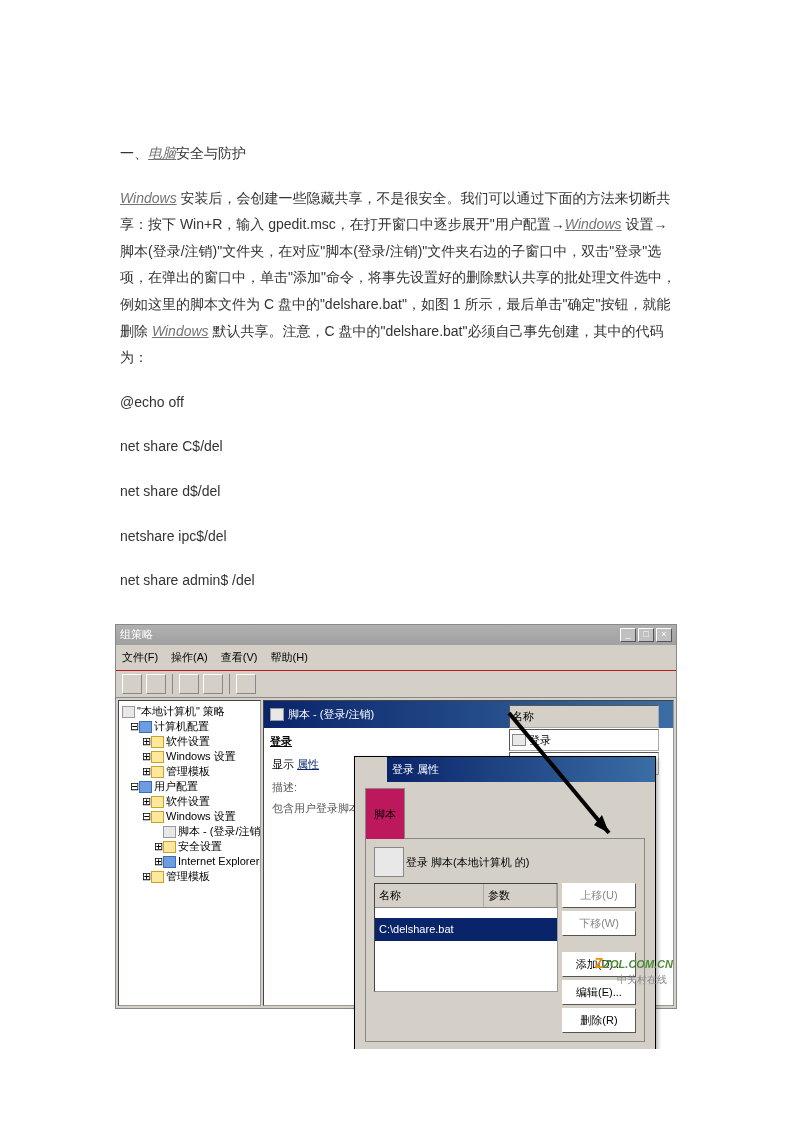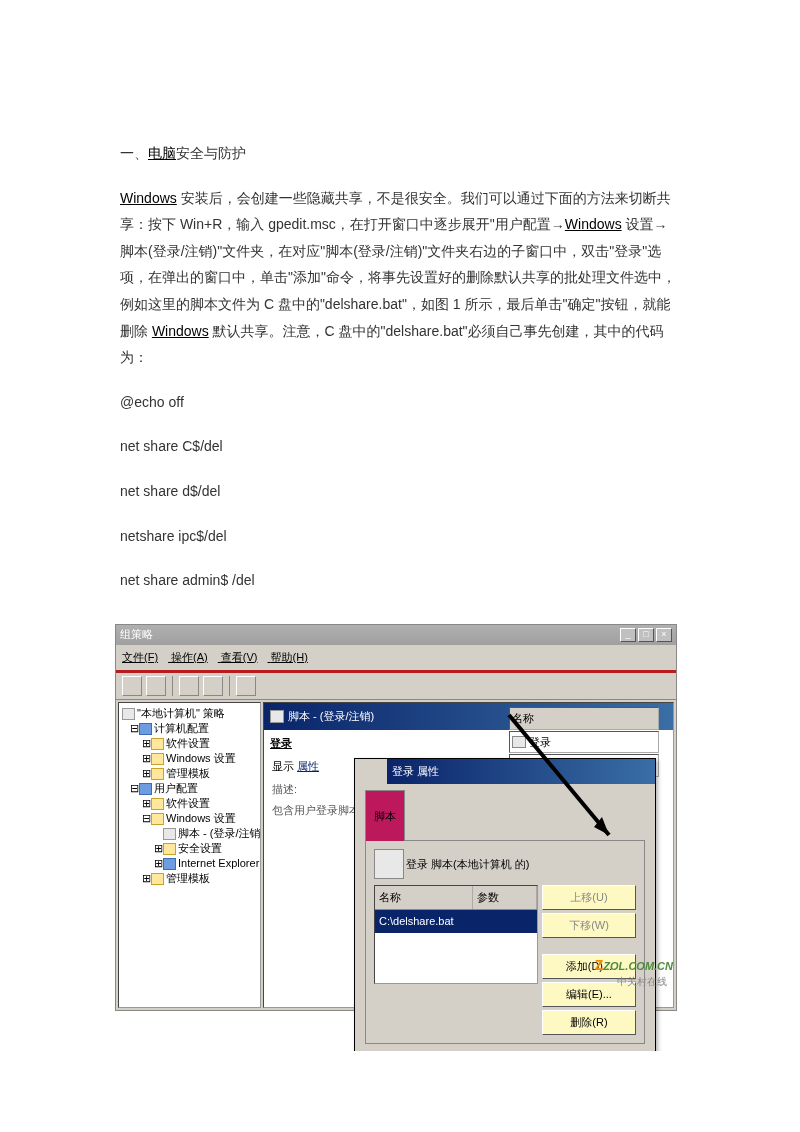--- a/index.html
+++ b/index.html
@@ -10,21 +10,21 @@
     font-size: 14px;
     color: #333;
     line-height: 1.9;
   }
   .page {
     width: 800px;
     margin: 0 auto;
     padding: 140px 120px 40px 120px;
     box-sizing: border-box;
   }
-  .link { color: #000000; text-decoration: underline; }
+  .link { color: #737373; text-decoration: underline; font-style: italic; }
   p { margin: 0 0 18px 0; }
   .screenshot {
     width: 560px;
     margin: 30px 0 0 -5px;
     border: 1px solid #888;
     background: #d4d0c8;
     font-family: "SimSun", sans-serif;
     font-size: 11px;
     color: #000;
   }
@@ -32,21 +32,21 @@
     background: linear-gradient(#b0b0b0,#a0a0a0);
     color: #fff;
     padding: 2px 4px;
     display:flex;
     justify-content:space-between;
     align-items:center;
     height:16px;
   }
   .ss-titlebar-btns { display:flex; gap:2px;}
   .ss-titlebar-btn { width:14px; height:12px; background:#c0c0c0; border:1px solid #fff; border-right-color:#555; border-bottom-color:#555; font-size:9px; line-height:10px; text-align:center;}
-  .ss-menubar { background:#d4d0c8; padding:2px 6px; border-bottom:3px solid #b91c1c;text-decoration:underline;}
+  .ss-menubar { background:#d4d0c8; padding:2px 6px; border-bottom:1px solid #b91c1c;}
   .ss-menubar span { margin-right:10px;}
   .ss-toolbar { background:#d4d0c8; padding:3px 6px; border-bottom:1px solid #888; display:flex; gap:4px;}
   .ss-toolbtn { width:18px; height:18px; border:1px solid #fff; border-right-color:#888; border-bottom-color:#888; background:#d4d0c8;}
   .ss-toolbar-sep { width:1px; background:#888; margin:0 2px;}
   .ss-body { display:flex; height:310px;}
   .ss-tree { width:135px; background:#fff; border:1px inset #999; margin:2px; padding:3px; overflow:hidden;}
   .ss-tree-line { white-space:nowrap; padding:0 0 0 0; line-height:15px;}
   .ss-tree-ind { display:inline-block; }
   .ss-tree-box {display:inline-block; text-align:center; width:9px;}
   .ss-tree-ico { display:inline-block; width:11px; height:10px; background:#ffe79c; border:1px solid #c9a227; vertical-align:middle; margin-right:2px;}
@@ -74,23 +74,23 @@
   }
   .ss-dialog-title { background:linear-gradient(90deg,#0a246a,#3a6ea5); color:#fff; padding:2px 5px; font-size:11px;margin-left:32px;}
   .ss-dialog-body { padding:6px 10px 10px 10px; position:relative;}
   .ss-dtab { display:inline-block; padding:15px 8px; background:#be185d; border:1px solid #888; border-bottom:none; font-size:11px;}
   .ss-dpanel { border:1px solid #888; background:#d4d0c8; padding:8px; margin-top:-1px;}
   .ss-dlabel { display:flex; align-items:center; gap:2px; margin-bottom:6px;}
   .ss-dico { width:28px; height:28px; background:#e8e8e8; border:1px solid #888;}
   .ss-dtable { width:100%; border:1px inset #999; background:#fff;}
   .ss-dtable-hdr { display:flex; background:#d4d0c8; border-bottom:1px solid #888;}
   .ss-dtable-hdr div { padding:1px 4px; border-right:1px solid #aaa;}
-  .ss-dtable-row { background:#0a246a; color:#fff; padding:1px 4px;}
+  .ss-dtable-row { background:#0a246a; color:#fff; padding:1px 4px;margin-top:10px;}
   .ss-dtable-body { height:50px; background:#fff;}
-  .ss-btn { width:60px; padding:1px 16px; text-align:center; background:#fef9c3; border:1px solid #fff; border-right-color:#555; border-bottom-color:#555; font-size:11px;}
+  .ss-btn { width:60px; padding:1px 6px; text-align:center; background:#ffffff; border:1px solid #fff; border-right-color:#555; border-bottom-color:#555; font-size:11px;}
   .ss-btn.disabled { color:#888;}
   .ss-arrow {
     position:absolute;
     left:235px; top:2px;
     width:120px; height:150px;
     pointer-events:none;
   }
   .ss-watermark {
     position:absolute; right:0; bottom:28px;
     font-size:11px; font-weight:bold;

